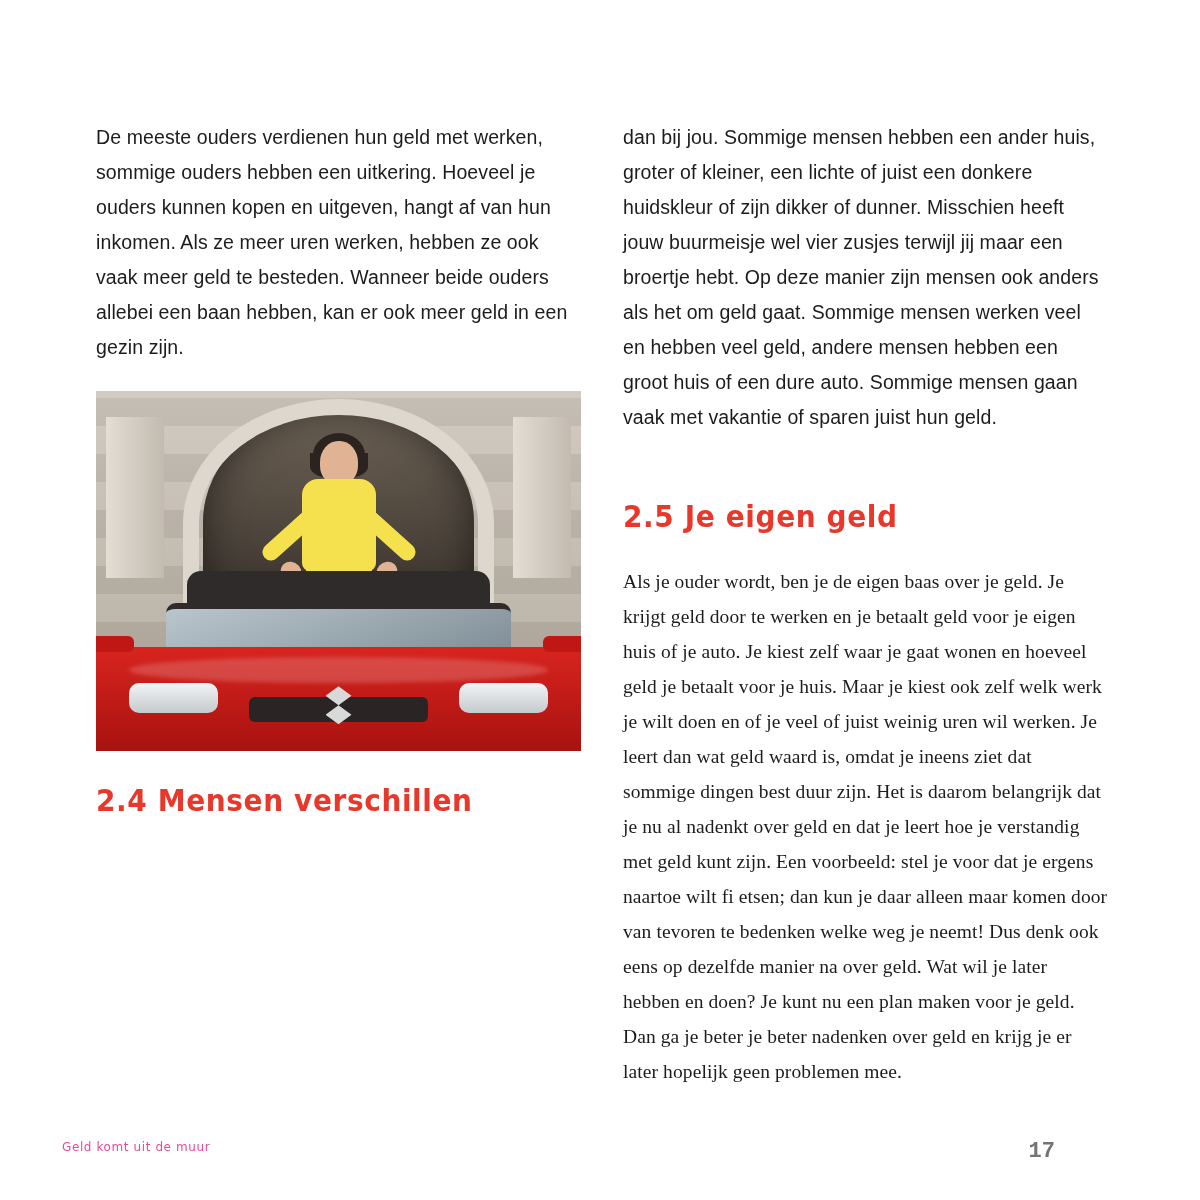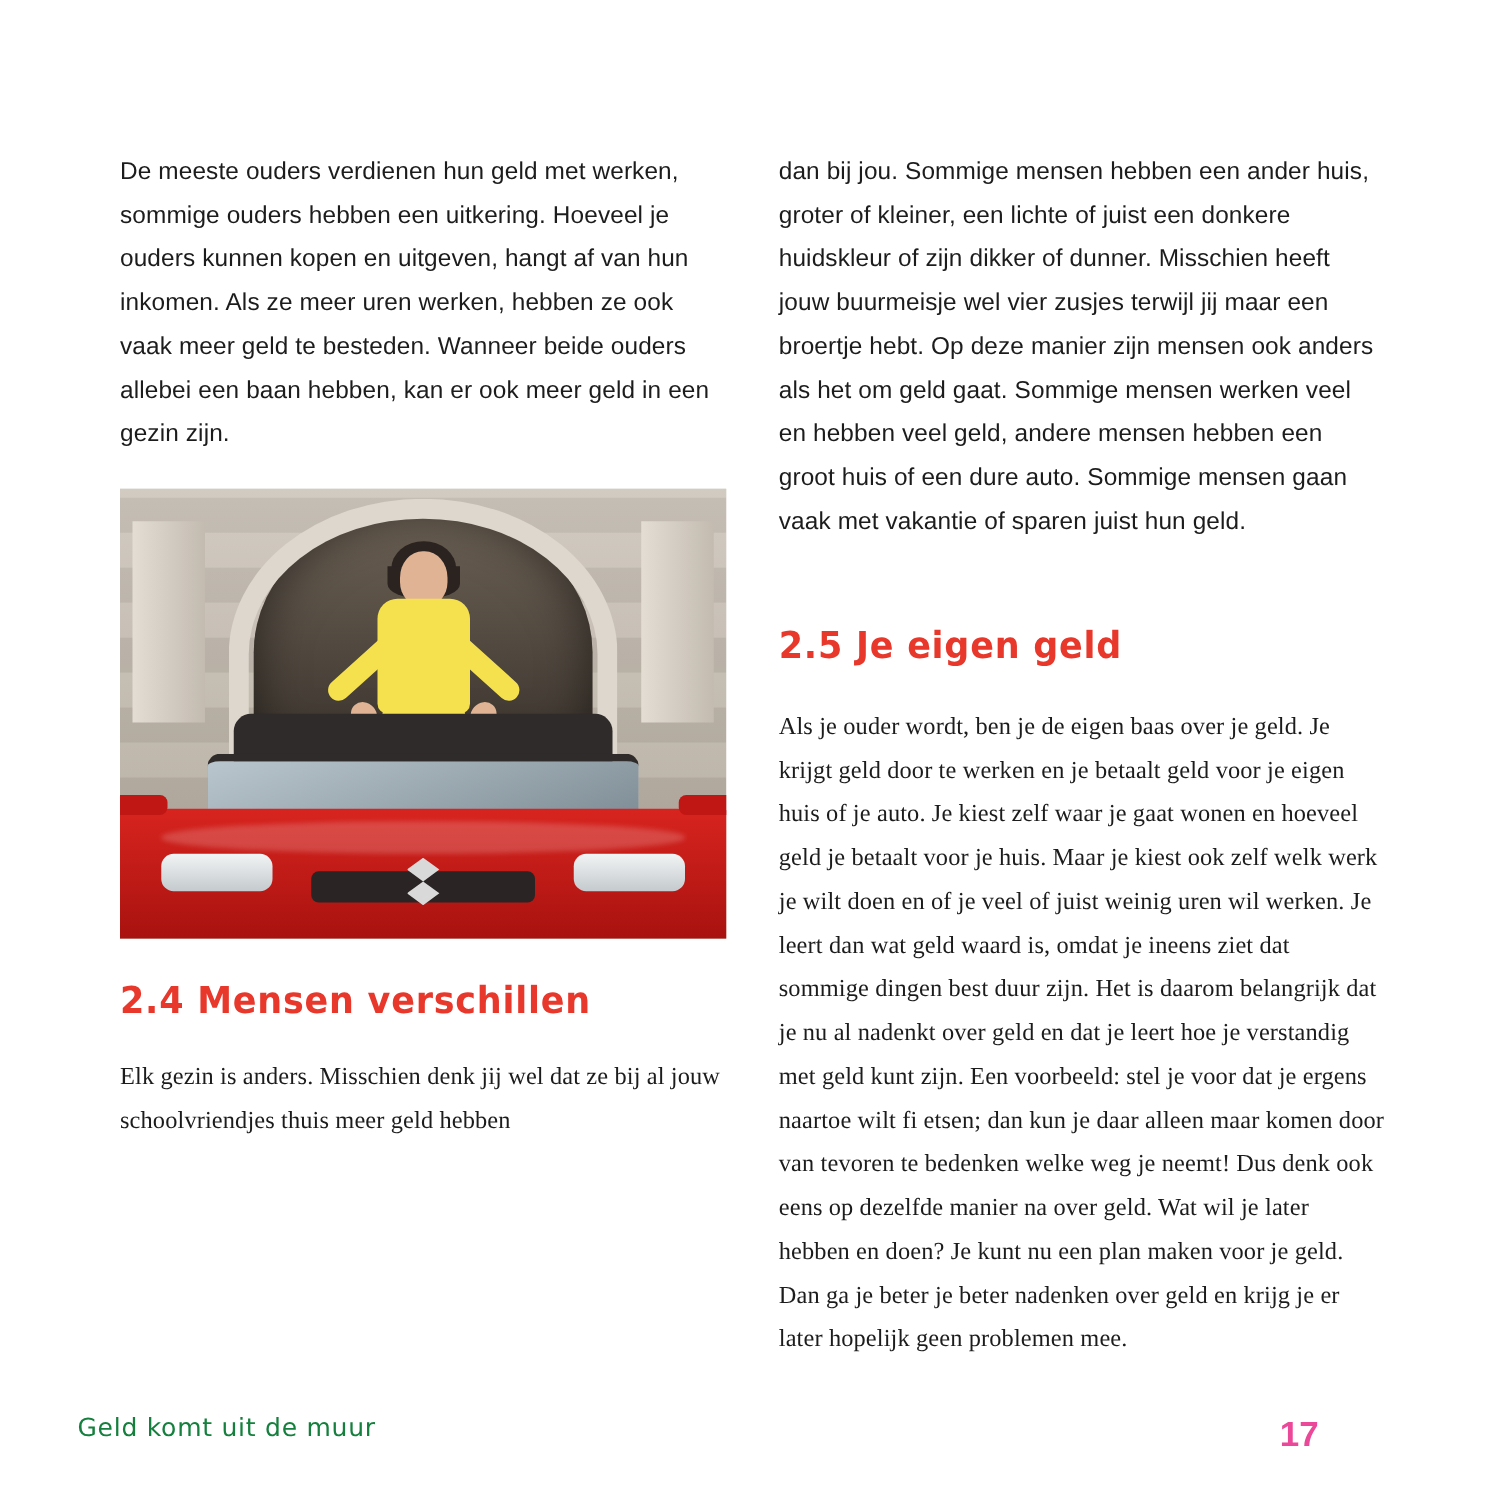--- a/index.html
+++ b/index.html
@@ -191,32 +191,32 @@
   }
   .mirror.l { left: 2%; }
   .mirror.r { right: 2%; }
 
   
   .footer-left {
     position: absolute;
     left: 62px;
     bottom: 58px;
     font-family: "DejaVu Sans", sans-serif;
-    font-size: 20px;
-    color: #15803d;
+    font-size: 12px;
+    color: #ec4899;
     letter-spacing: 0.6px;
   }
   .page-number {
     position: absolute;
     right: 78px;
     bottom: 48px;
-    font-family: Liberation Sans, sans-serif;
-    font-size: 28px;
+    font-family: Liberation Mono, monospace;
+    font-size: 22px;
     font-weight: bold;
-    color: #ec4899;
+    color: #737373;
   }
 </style>
 </head>
 <body>
 
 <div class="page">
 
   <div class="columns">
 
     <div class="col">
@@ -252,21 +252,20 @@
           <div class="mirror l"></div>
           <div class="mirror r"></div>
           <div class="headlight l"></div>
           <div class="headlight r"></div>
           <div class="grille"></div>
           <div class="logo"></div>
         </div>
       </div>
 
       <h2 class="section-heading">2.4 Mensen verschillen</h2>
-      <p class="body-text">Elk gezin is anders. Misschien denk jij wel dat ze bij al jouw schoolvriendjes thuis meer geld hebben</p>
     </div>
 
     <div class="col">
       <p class="body-text">dan bij jou. Sommige mensen hebben een ander huis, groter of kleiner, een lichte of juist een donkere huidskleur of zijn dikker of dunner. Misschien heeft jouw buurmeisje wel vier zusjes terwijl jij maar een broertje hebt. Op deze manier zijn mensen ook anders als het om geld gaat. Sommige mensen werken veel en hebben veel geld, andere mensen hebben een groot huis of een dure auto. Sommige mensen gaan vaak met vakantie of sparen juist hun geld.</p>
       <h2 class="section-heading second">2.5 Je eigen geld</h2>
       <p class="body-text">Als je ouder wordt, ben je de eigen baas over je geld. Je krijgt geld door te werken en je betaalt geld voor je eigen huis of je auto. Je kiest zelf waar je gaat wonen en hoeveel geld je betaalt voor je huis. Maar je kiest ook zelf welk werk je wilt doen en of je veel of juist weinig uren wil werken. Je leert dan wat geld waard is, omdat je ineens ziet dat sommige dingen best duur zijn. Het is daarom belangrijk dat je nu al nadenkt over geld en dat je leert hoe je verstandig met geld kunt zijn. Een voorbeeld: stel je voor dat je ergens naartoe wilt fi etsen; dan kun je daar alleen maar komen door van tevoren te bedenken welke weg je neemt! Dus denk ook eens op dezelfde manier na over geld. Wat wil je later hebben en doen? Je kunt nu een plan maken voor je geld. Dan ga je beter je beter nadenken over geld en krijg je er later hopelijk geen problemen mee.</p>
     </div>
 
   </div>
 

